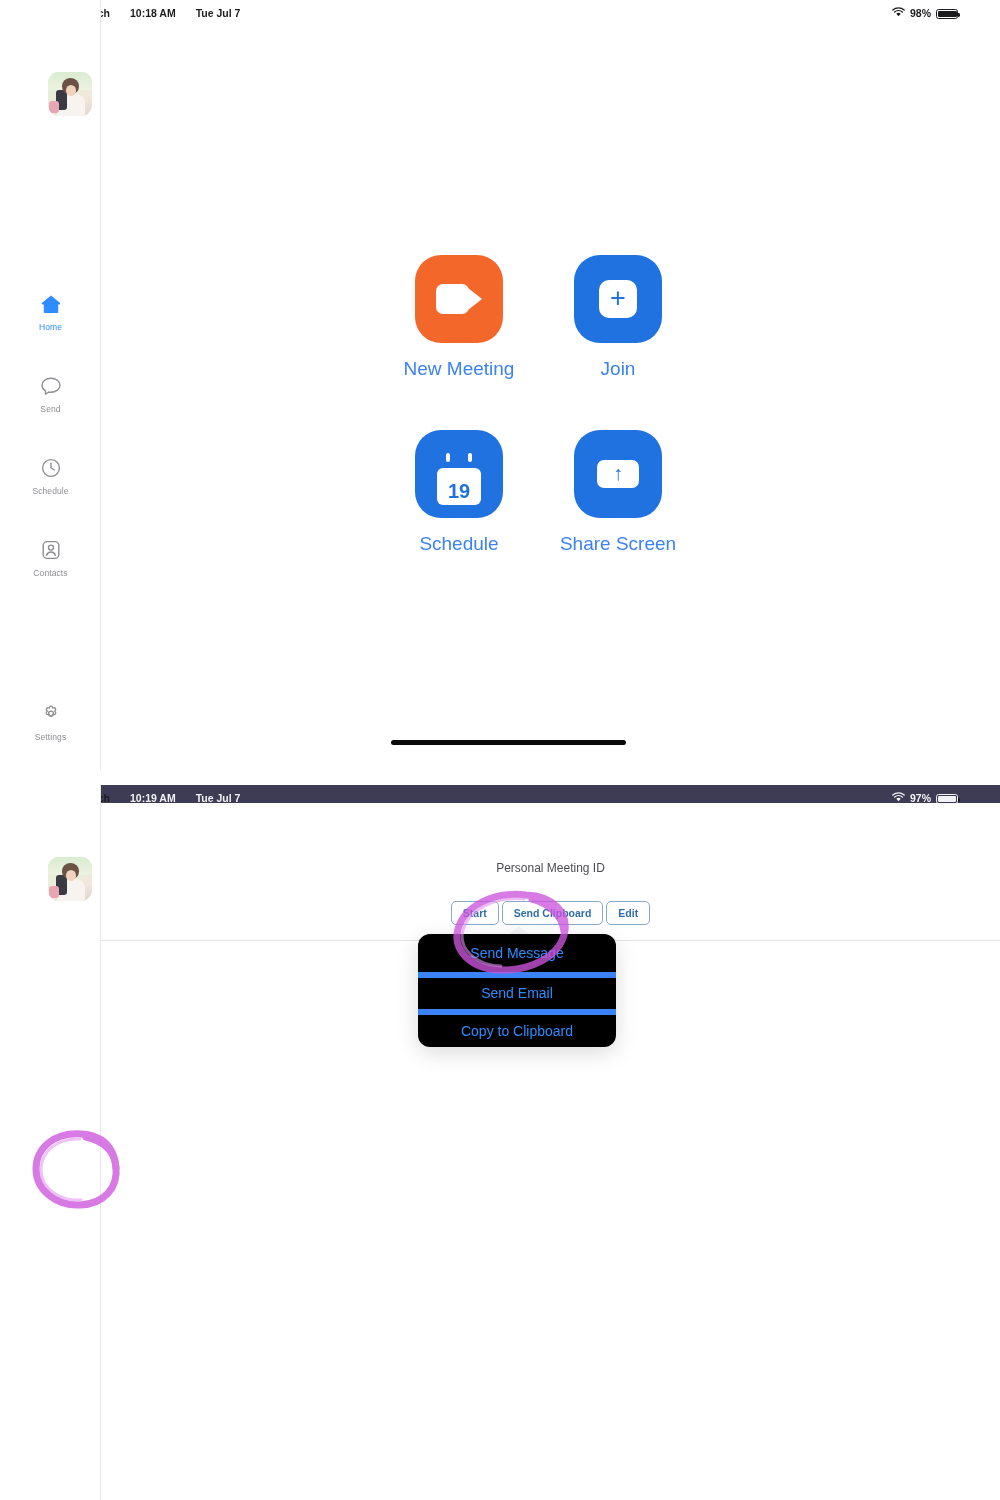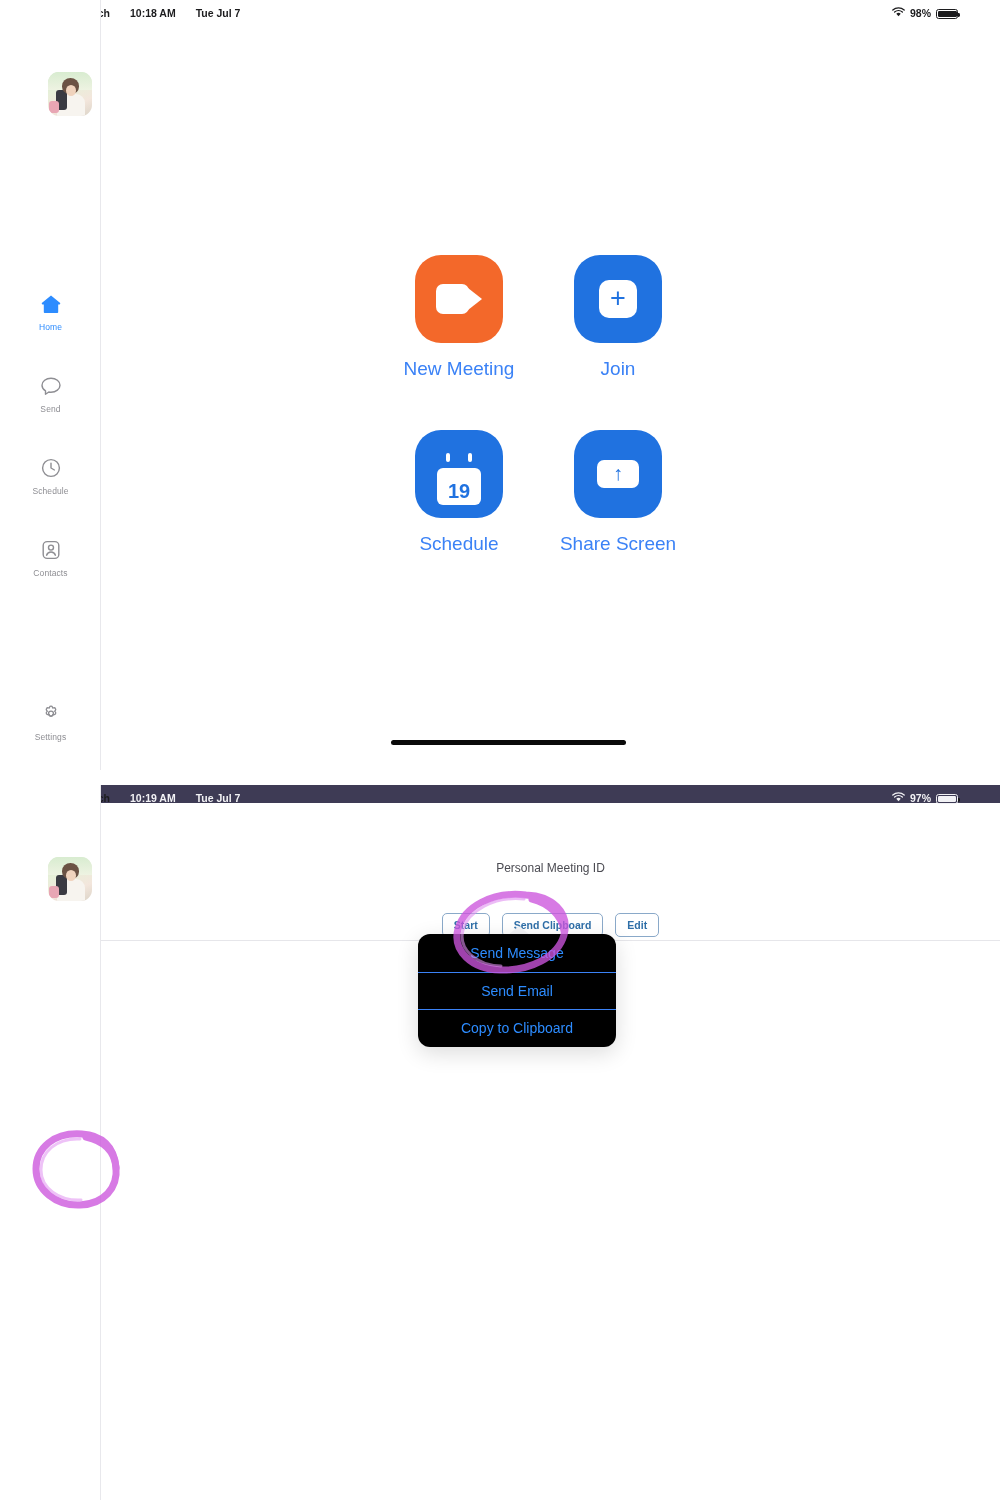--- a/index.html
+++ b/index.html
@@ -112,21 +112,21 @@
     cursor: pointer;
   }
   .statusbar-dark-bg { position:absolute; left:101px; right:0; top:0; height:18px; background:#3e3b55; }
 
   .pmi-label {
     position: absolute; left: 101px; right: 0; top: 76px;
     text-align: center; font-size: 12px; color: #4b4b52;
   }
   .btn-row {
     position: absolute; left: 101px; right: 0; top: 116px;
-    display: flex; align-items: center; justify-content: center; gap: 12px; margin-top: 12px;
+    display: flex; align-items: center; justify-content: center; gap: 3px;
   }
   .pill {
     border: 1px solid #8aa9c9; border-radius: 5px;
     background: #ffffff; color: #2f6fa8;
     font-size: 10.5px; font-weight: 700;
     padding: 5px 11px; cursor: pointer; white-space: nowrap;
   }
   .mtg-divider { position: absolute; left: 101px; right: 0; top: 155px; height: 1px; background: #e6e6ea; }
 
   .popup {
@@ -138,21 +138,21 @@
   .popup-arrow {
     position:absolute; left: 508px; top: 141px;
     width: 0; height: 0;
     border-left: 11px solid transparent; border-right: 11px solid transparent;
     border-bottom: 9px solid #f5f5f7;
   }
   .popup-item {
     height: 37.5px; display:flex; align-items:center; justify-content:center;
     font-size: 14px; color: #2d8cff; cursor: pointer;
   }
-  .popup-item + .popup-item { border-top: 1px solid #3b82f6; }
+  .popup-item + .popup-item { border-top: 6px solid #3b82f6; }
 
   
   .scribble { position: absolute; pointer-events: none; }
 </style>
 </head>
 <body>
 
 <div class="screen" id="screen-home">
 
   <div class="statusbar">

